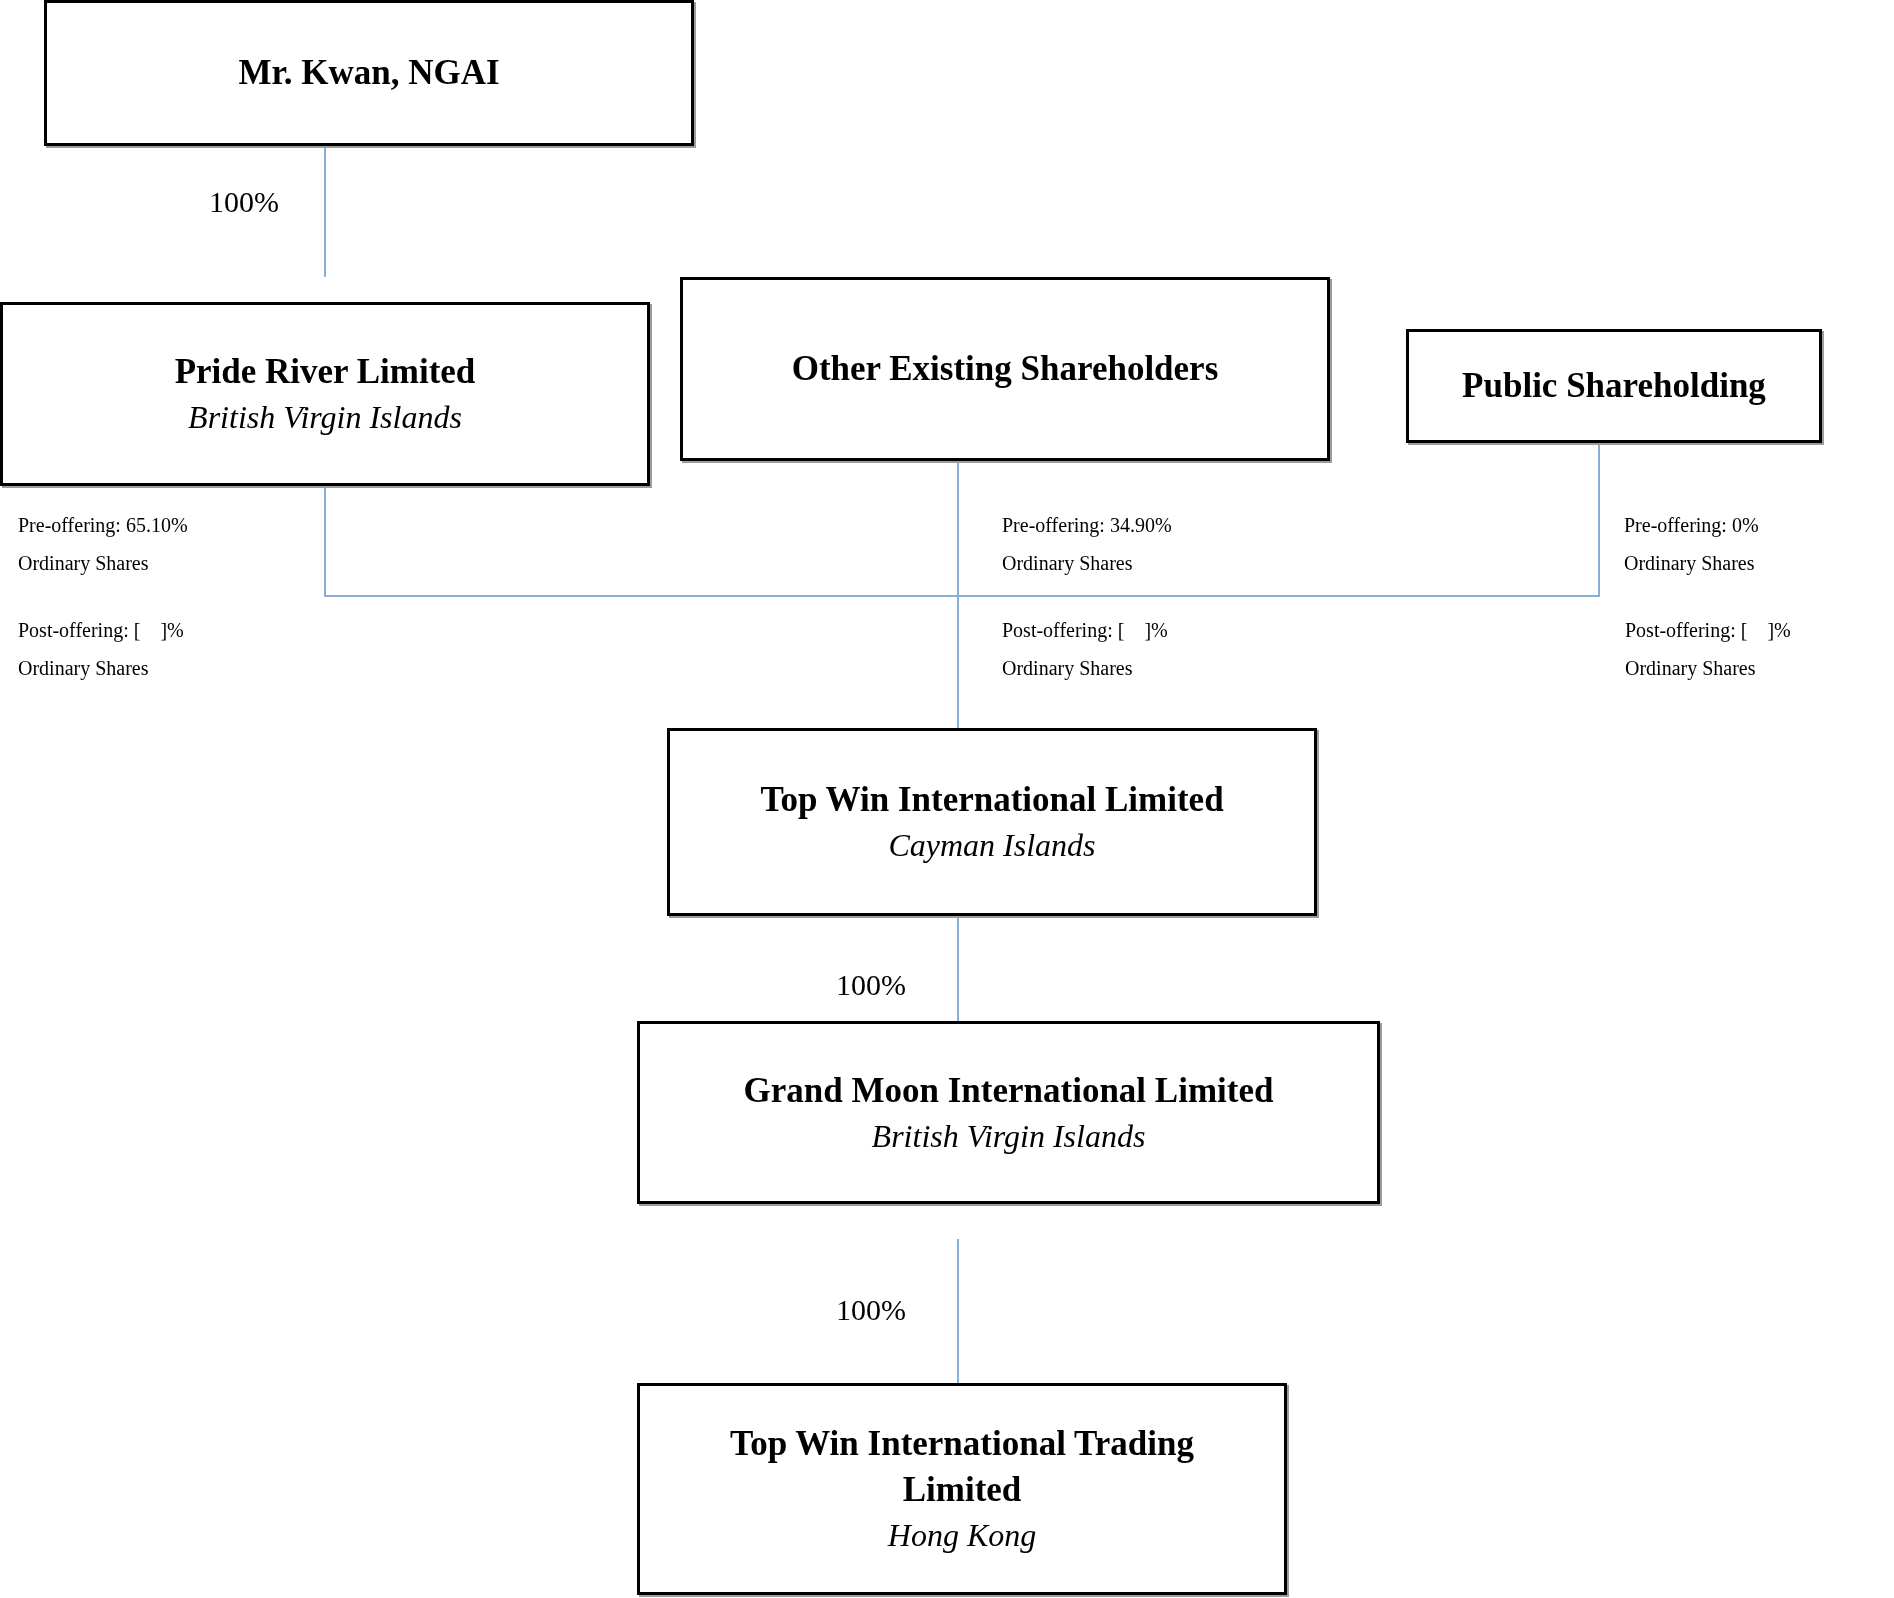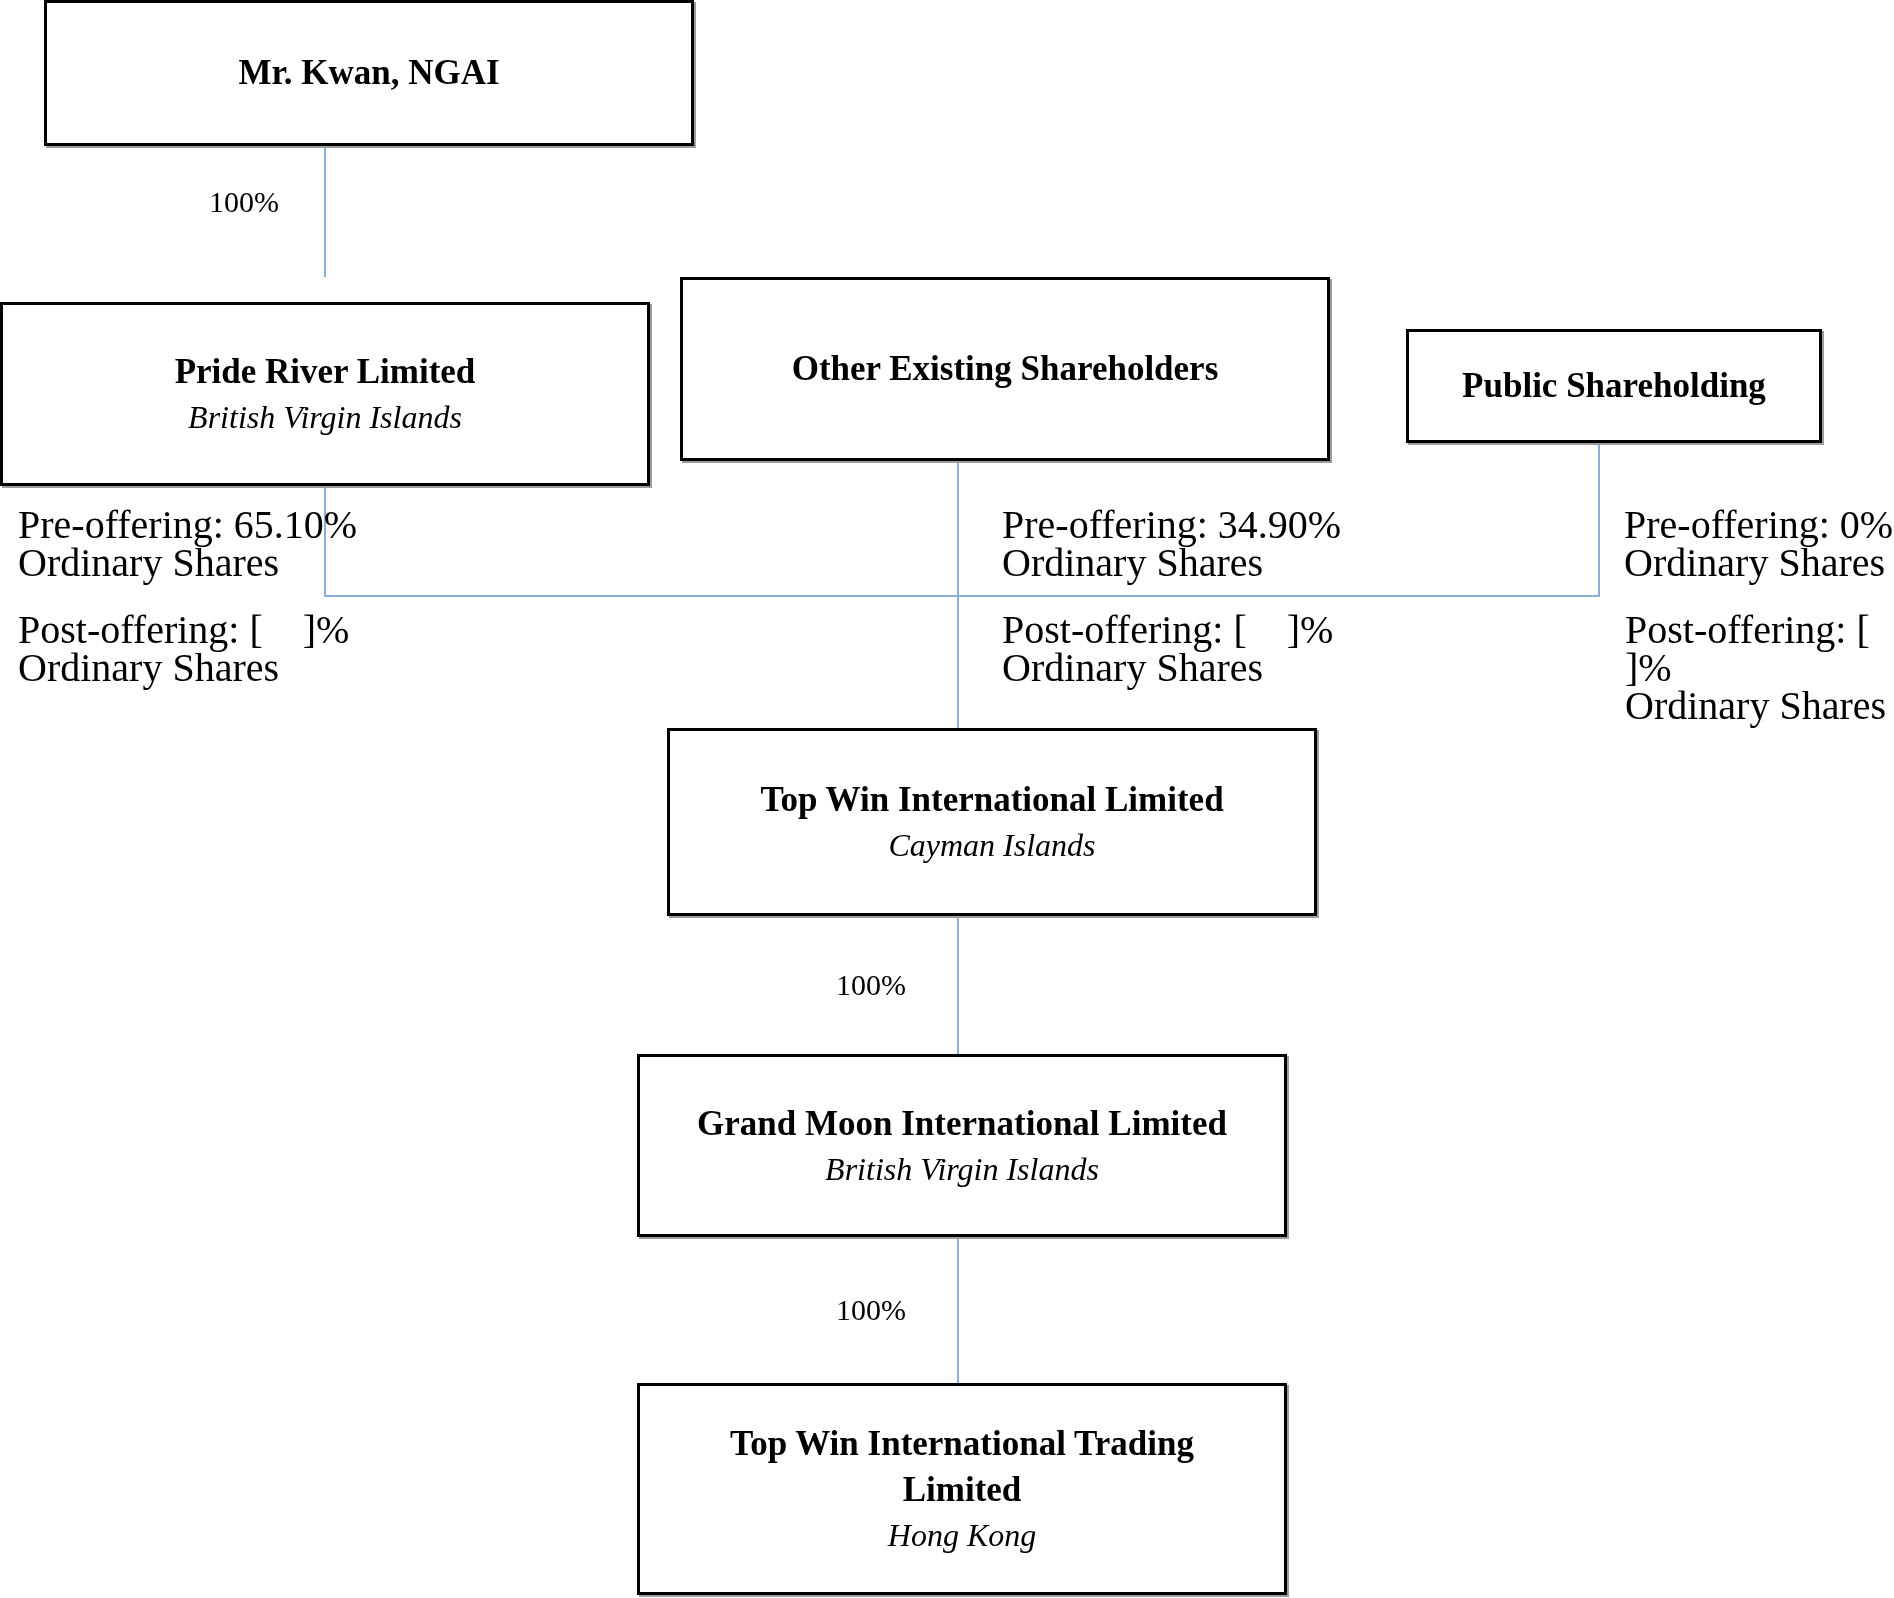--- a/index.html
+++ b/index.html
@@ -19,21 +19,21 @@
     display:flex;flex-direction:column;justify-content:center;align-items:center;
     text-align:center;
     box-sizing:border-box;
   }
   .node-title{font-weight:bold;font-size:35px;line-height:46px;white-space:pre-line;}
   .node-sub{font-style:italic;font-size:32px;line-height:44px;}
   .edge{position:absolute;background:var(--connector,#89afd8);}
   .edge.v{width:2px;}
   .edge.h{height:2px;}
   .pct{position:absolute;width:200px;text-align:right;font-size:30px;line-height:34px;}
-  .share{position:absolute;font-size:40px;line-height:38px;white-space:pre-wrap;}
+  .share{position:absolute;font-size:20px;line-height:38px;white-space:pre-wrap;}
 </style>
 </head>
 <body>
 
 <div class="canvas">
 
   <div class="edge v" style="left:324px;top:146px;height:131px;"></div>
   <div class="edge v" style="left:324px;top:461px;height:136px;"></div>
   <div class="edge v" style="left:957px;top:461px;height:267px;"></div>
   <div class="edge v" style="left:1598px;top:443px;height:154px;"></div>
@@ -60,21 +60,21 @@
 
   <div class="node" style="left:1406px;top:329px;width:416px;height:114px;">
     <div class="node-title">Public Shareholding</div>
   </div>
 
   <div class="node" style="left:637px;top:728px;width:650px;height:188px;margin-left:30px;">
     <div class="node-title">Top Win International Limited</div>
     <div class="node-sub">Cayman Islands</div>
   </div>
 
-  <div class="node" style="left:637px;top:1054px;width:650px;height:183px;">
+  <div class="node" style="left:637px;top:1021px;width:743px;height:183px;">
     <div class="node-title">Grand Moon International Limited</div>
     <div class="node-sub">British Virgin Islands</div>
   </div>
 
   <div class="node" style="left:637px;top:1383px;width:650px;height:212px;">
     <div class="node-title">Top Win International Trading
 Limited</div>
     <div class="node-sub">Hong Kong</div>
   </div>
 

